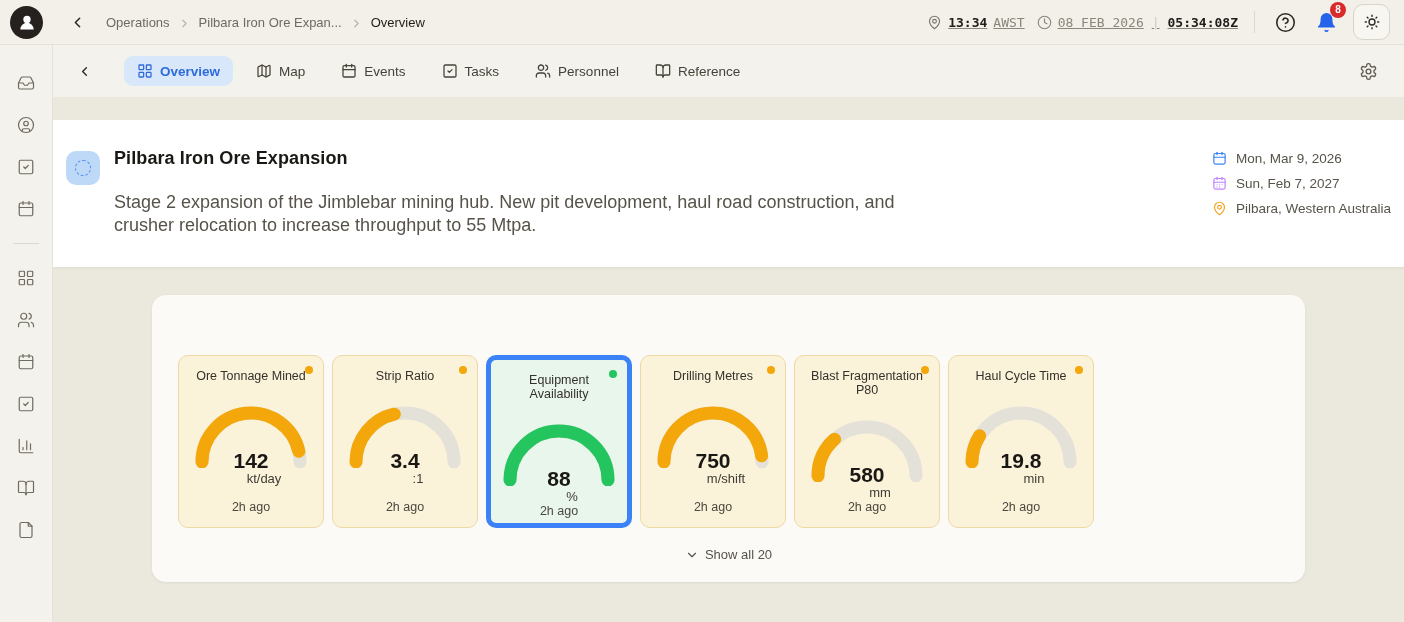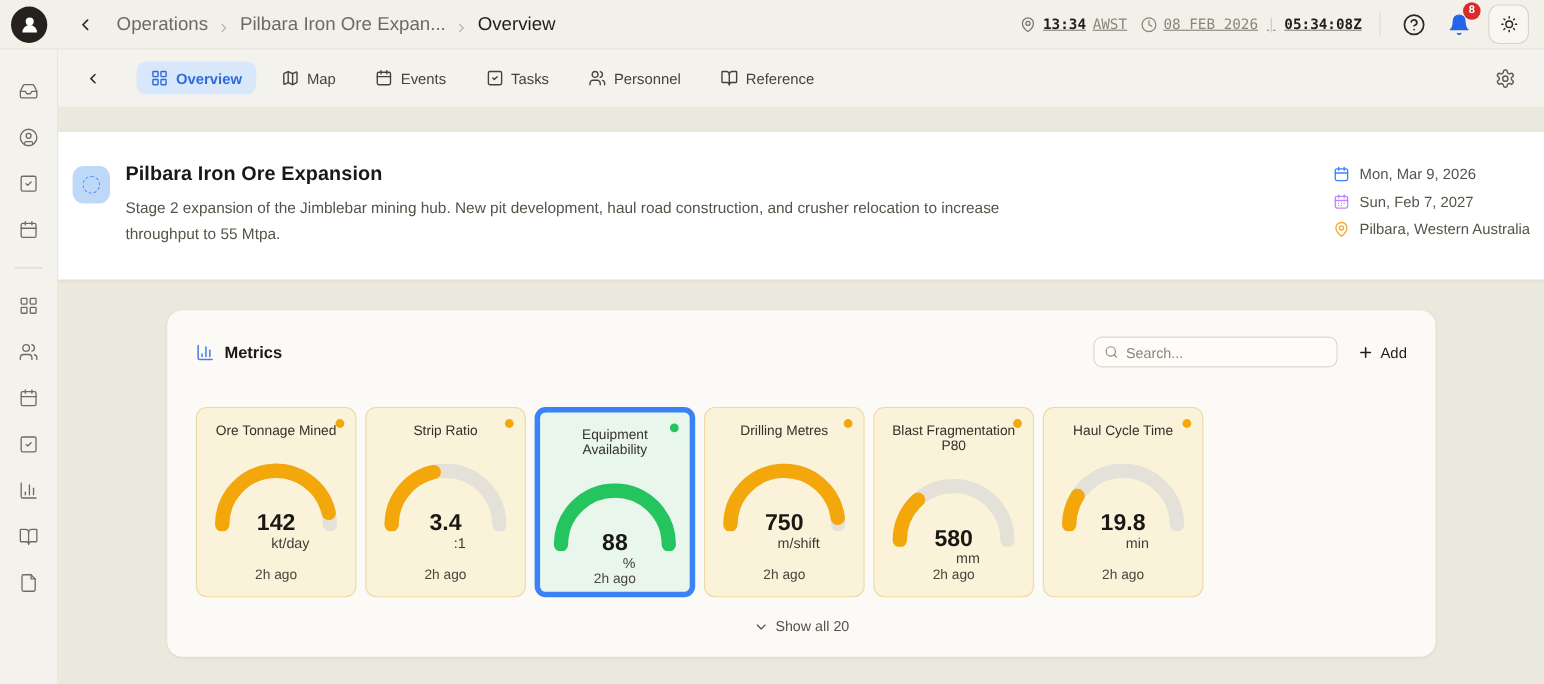--- a/index.html
+++ b/index.html
@@ -5,21 +5,21 @@
   * { margin:0; padding:0; box-sizing:border-box; }
   html,body { width:1404px; height:622px; overflow:hidden; }
   body { font-family:"Liberation Sans", sans-serif; background:#f3f0e9; color:#1e1d1a; }
   .app { width:1404px; height:622px; display:flex; flex-direction:column; }
 
   
   .topbar { height:45px; flex:0 0 45px; display:flex; align-items:center; background:#f3f0e9; border-bottom:1px solid #e5e2d9; padding-right:14px; }
   .avatar { width:33px; height:33px; border-radius:50%; background:#26211e; margin:0 10px; display:flex; align-items:center; justify-content:center; overflow:hidden; cursor:pointer; flex:0 0 33px; }
   .icon-btn { background:none; border:none; cursor:pointer; display:flex; align-items:center; justify-content:center; color:#2b2a26; padding:4px; }
   .back-btn { margin-left:12px; }
-  .breadcrumb { display:flex; align-items:flex-end; gap:8px; margin-left:16px; font-size:17px; color:#6d6a61; }
+  .breadcrumb { display:flex; align-items:flex-end; gap:8px; margin-left:16px; font-size:13px; color:#6d6a61; }
   .crumb { cursor:pointer; }
   .crumb.current { color:#1e1d1a; cursor:default; }
   .crumb-sep { display:flex; color:#b9b5aa; }
   .topbar-right { margin-left:auto; display:flex; align-items:center; gap:8px; }
   .clock-cluster { display:flex; align-items:center; gap:6px; font-family:"DejaVu Sans Mono", monospace; font-size:13px; color:#8a867b;text-decoration:underline; }
   .t-strong { color:#1e1d1a; font-weight:700; }
   .t-dim { color:#8a867b; }
   .pipe { color:#cfcbc0; margin:0 2px; }
   .divider-v { width:1px; height:22px; background:#dcd8cd; margin:0 8px; }
   .help-btn svg, .theme-btn svg { display:block; }
@@ -43,21 +43,21 @@
   .gear-btn { margin-left:auto; color:#5f5b52; }
 
   .main { flex:1; background:#ebe8dd; display:flex; flex-direction:column; align-items:center; padding-top:23px; overflow:hidden; }
 
   
   .project-card { width:1385px; background:#ffffff; border-radius:14px; box-shadow:0 1px 3px rgba(60,55,40,.07); padding:28px 30px 30px 30px; display:flex; align-items:flex-start; }
   .project-icon { width:34px; height:34px; border-radius:10px; background:#bed9f8; display:flex; align-items:center; justify-content:center; flex:0 0 34px; margin-top:3px; }
   .dashed-circle { width:16px; height:16px; border-radius:50%; border:1.5px dashed #4d8bee; display:block; }
   .project-text { margin-left:14px; max-width:820px; }
   .project-text h1 { font-size:18px; font-weight:700; color:#191814; letter-spacing:.1px; }
-  .project-text p { margin-top:9px; font-size:14px; line-height:23px; color:#57534a; }
+  .project-text p { margin-top:22px; font-size:18px; line-height:23px; color:#57534a; }
   .project-meta { margin-left:auto; display:flex; flex-direction:column; gap:10px; font-size:13.5px; color:#57534a; white-space:nowrap; padding-top:3px; }
   .meta-row { display:flex; align-items:center; gap:9px; }
   .meta-row svg { display:block; }
 
   
   .metrics-card { width:1153px; background:#fbfaf6; border-radius:14px; box-shadow:0 1px 3px rgba(60,55,40,.07); margin-top:28px; padding:24px 26px 16px 26px; }
   .metrics-header { display:flex; align-items:center; }
   .metrics-title-wrap { display:flex; align-items:center; gap:9px; }
   .metrics-title-wrap h2 { font-size:15px; font-weight:700; color:#191814; }
   .search { margin-left:auto; width:222px; height:28px; border:1px solid #dcd8cd; border-radius:8px; background:#fdfcf9; display:flex; align-items:center; padding:0 9px; gap:7px; color:#8a867b; }
@@ -345,45 +345,20 @@
               <svg width="15" height="15" viewBox="0 0 24 24" fill="none" stroke="#f5a623" stroke-width="1.9" stroke-linecap="round" stroke-linejoin="round">
                   <path d="M20 10c0 6-8 12-8 12s-8-6-8-12a8 8 0 0 1 16 0"></path>
                   <circle cx="12" cy="10" r="3"></circle>
                 </svg>
               <span>Pilbara, Western Australia</span>
             </div>
           </div>
         </section>
 
         <section class="metrics-card">
-          <div class="metrics-header">
-            <div class="metrics-title-wrap">
-              <svg width="17" height="17" viewBox="0 0 24 24" fill="none" stroke="#4a7fe8" stroke-width="2" stroke-linecap="round" stroke-linejoin="round">
-                  <path d="M3 3v16a2 2 0 0 0 2 2h16"></path>
-                  <path d="M18 17V9"></path>
-                  <path d="M13 17V5"></path>
-                  <path d="M8 17v-3"></path>
-                </svg>
-              <h2>Metrics</h2>
-            </div>
-            <div class="search">
-              <svg width="14" height="14" viewBox="0 0 24 24" fill="none" stroke="currentColor" stroke-width="2" stroke-linecap="round" stroke-linejoin="round">
-                  <circle cx="11" cy="11" r="8"></circle>
-                  <path d="m21 21-4.3-4.3"></path>
-                </svg>
-              <input type="text" placeholder="Search..." style="">
-            </div>
-            <button class="add-btn">
-              <svg width="15" height="15" viewBox="0 0 24 24" fill="none" stroke="currentColor" stroke-width="2.2" stroke-linecap="round" stroke-linejoin="round">
-                  <path d="M5 12h14"></path>
-                  <path d="M12 5v14"></path>
-                </svg>
-              <span>Add</span>
-            </button>
-          </div>
 
           <div class="tiles" id="tiles">
   <div class="tile warning">
     <span class="tile-dot" style="background: rgb(244, 167, 10);"></span>
     <div class="tile-label">Ore Tonnage Mined</div>
     <div class="gauge">
       <svg width="124" height="66" viewBox="0 0 124 66" fill="none">
         <path class="track" stroke-width="13" stroke-linecap="round" d="M 13.00 60.00 A 49 49 0 0 1 111.00 60.00" stroke="#e4e1d9"></path>
         <path class="fill" stroke-width="13" stroke-linecap="round" d="M 13.00 60.00 A 49 49 0 0 1 109.82 49.31" stroke="#f4a70a"></path>
       </svg>

